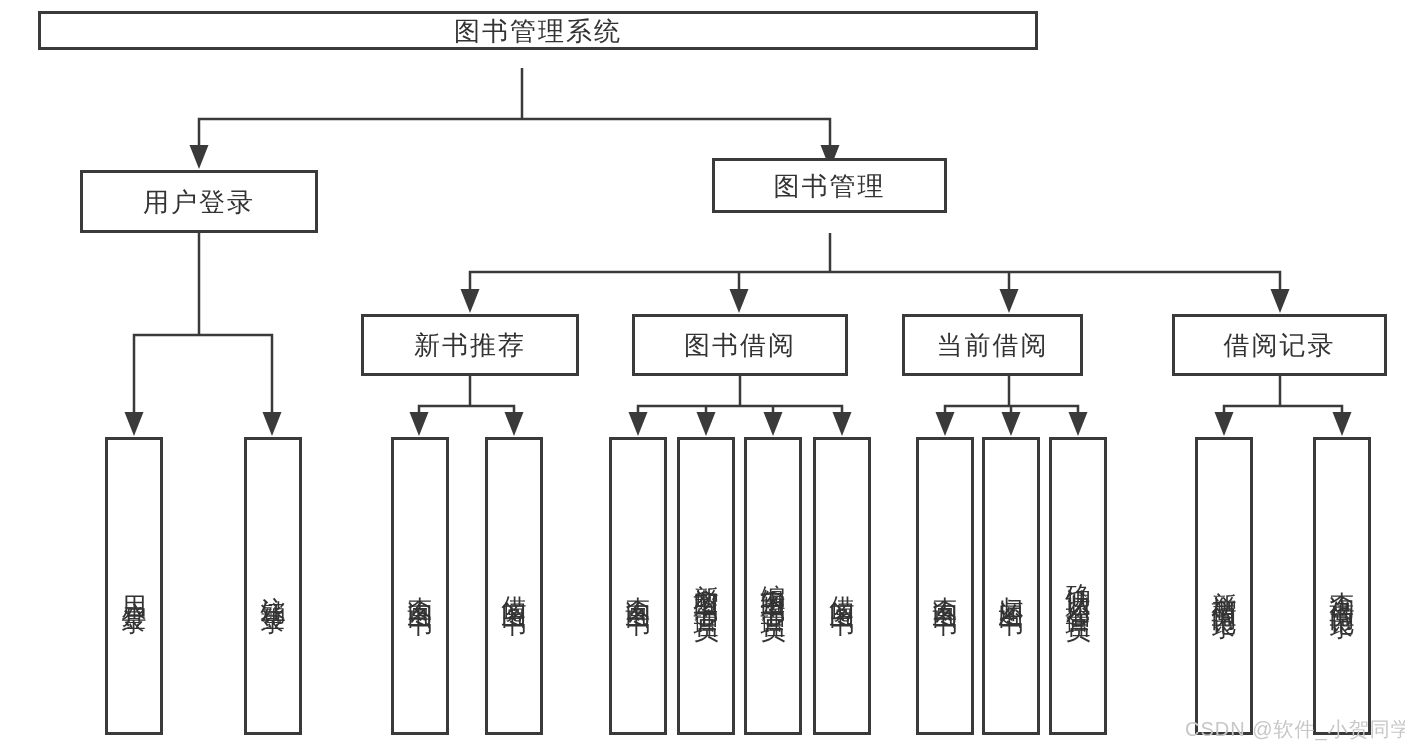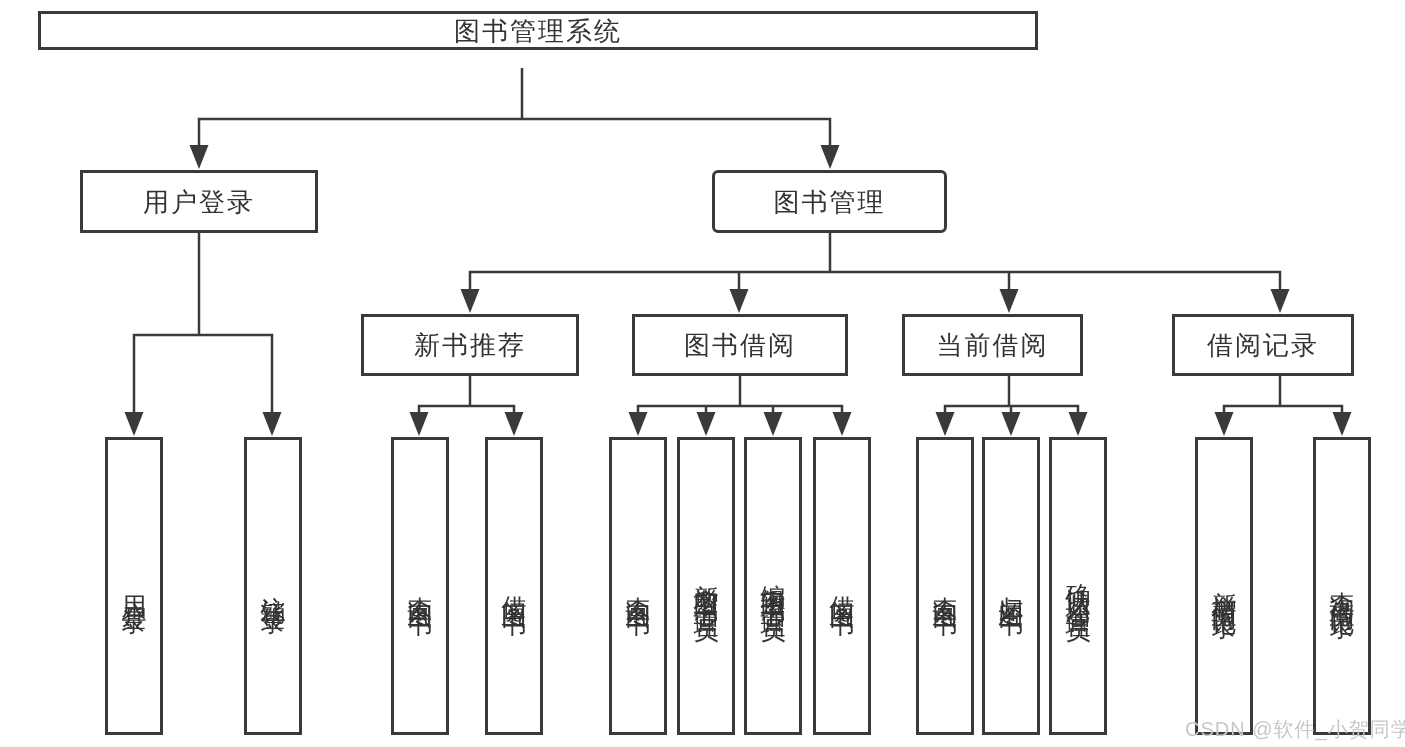--- a/index.html
+++ b/index.html
@@ -118,34 +118,34 @@
     </g>
   </svg>
 
   <div class="box" style="left:38px; top:11px; width:1000px; height:39px;">
     <span class="h-label">图书管理系统</span>
   </div>
 
   <div class="box" style="left:80px; top:170px; width:238px; height:63px;">
     <span class="h-label">用户登录</span>
   </div>
-  <div class="box" style="left:712px; top:170px; width:235px; height:63px;border-radius:6px;">
+  <div class="box" style="left:712px; top:158px; width:235px; height:55px;">
     <span class="h-label">图书管理</span>
   </div>
 
   <div class="box" style="left:361px; top:314px; width:218px; height:62px;">
     <span class="h-label">新书推荐</span>
   </div>
   <div class="box" style="left:632px; top:314px; width:216px; height:62px;">
     <span class="h-label">图书借阅</span>
   </div>
   <div class="box" style="left:902px; top:314px; width:181px; height:62px;">
     <span class="h-label">当前借阅</span>
   </div>
-  <div class="box" style="left:1172px; top:314px; width:182px; height:62px;">
+  <div class="box" style="left:1172px; top:314px; width:215px; height:62px;">
     <span class="h-label">借阅记录</span>
   </div>
 
   <div class="box vbox" style="left:105px;">
     <span class="v-label">用户登录</span>
   </div>
   <div class="box vbox" style="left:244px;">
     <span class="v-label">注销登录</span>
   </div>
 

